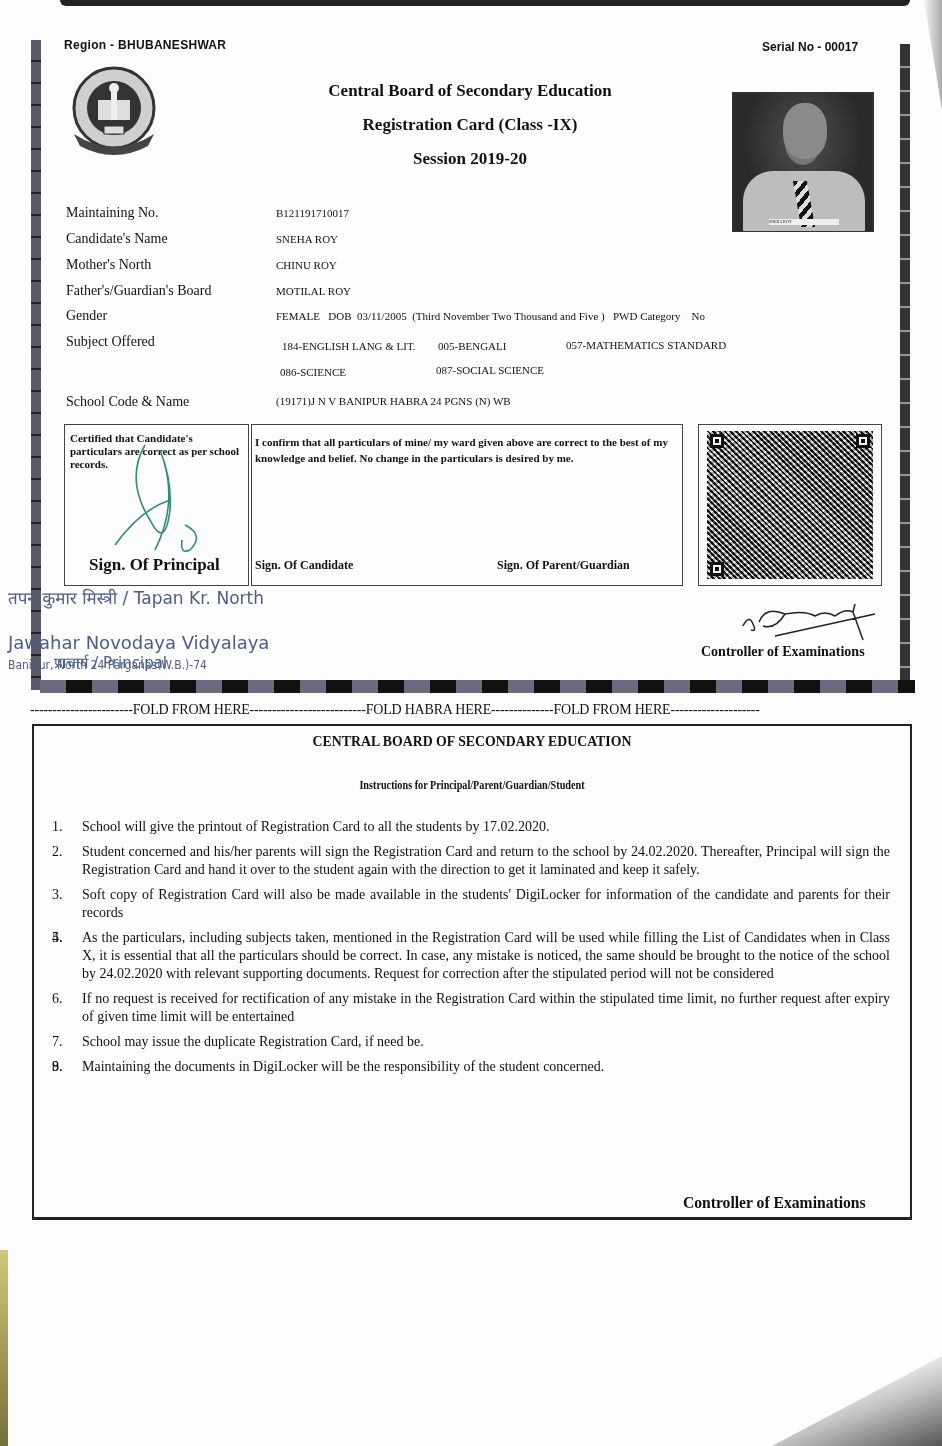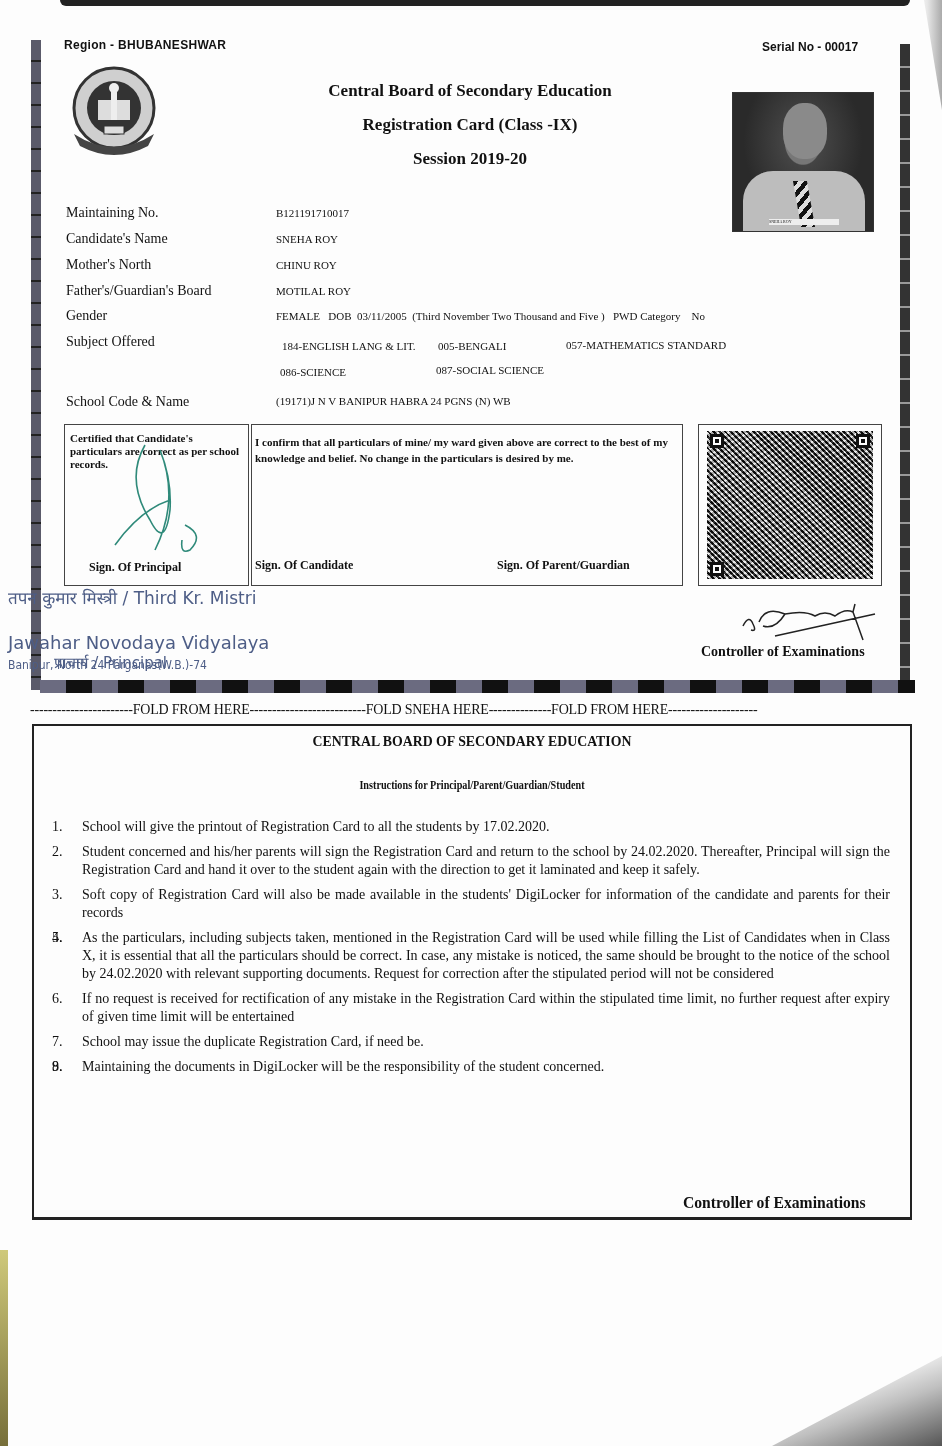--- a/index.html
+++ b/index.html
@@ -32,21 +32,21 @@
   .fields { position: absolute; left: 66px; top: 205px; }
   .frow { position: absolute; left: 0; white-space: nowrap; }
   .flabel { position: absolute; left: 0; font-size: 14px; }
   .fval { position: absolute; left: 210px; font-size: 11px; font-family: "Liberation Serif", serif; }
 
   .sigbox { position: absolute; top: 424px; height: 162px; border: 1.5px solid #444; }
   .box1 { left: 64px; width: 185px; }
   .box2 { left: 251px; width: 432px; }
   .box3 { left: 698px; width: 184px; }
   .box1 .cert { position: absolute; left: 5px; top: 7px; font-size: 11px; font-weight: bold; line-height: 13px; width: 175px; }
-  .box1 .sign { position: absolute; left: 24px; bottom: 10px; font-size: 12px; font-weight: bold; }
+  .box1 .sign { position: absolute; left: 24px; bottom: 10px; font-size: 17px; font-weight: bold; }
   .box2 .conf { position: absolute; left: 3px; top: 9px; font-size: 11px; font-weight: bold; line-height: 16px; width: 440px; }
   .box2 .sc { position: absolute; left: 3px; bottom: 12px; font-size: 12px; font-weight: bold; }
   .box2 .sp { position: absolute; left: 245px; bottom: 12px; font-size: 12px; font-weight: bold; }
   .qr { position: absolute; left: 8px; top: 6px; width: 166px; height: 148px;
         background:
           repeating-linear-gradient(45deg, rgba(0,0,0,.75) 0 2px, rgba(255,255,255,.6) 2px 4px),
           repeating-linear-gradient(-30deg, #222 0 3px, #ccc 3px 5px);
   }
   .qr .fp { position: absolute; width: 14px; height: 14px; border: 3px solid #111; background: #fff; }
   .qr .fp::after { content: ""; position: absolute; left: 2px; top: 2px; width: 4px; height: 4px; background: #111; }
@@ -159,32 +159,32 @@
     <div class="fp" style="right:3px; top:3px"></div>
     <div class="fp" style="left:3px; bottom:3px"></div>
   </div>
 </div>
 
 <svg class="princ-sig" viewBox="0 0 100 120">
   <path d="M35 5 Q15 40 40 80 Q55 110 60 70 Q62 40 50 10 M50 10 Q70 60 45 110 M5 105 Q30 70 60 60 M75 85 Q95 95 80 110 Q70 115 72 100" fill="none" stroke="#2f8a7a" stroke-width="1.6"></path>
 </svg>
 
 <div class="stamp">
-  <div class="l1">तपन कुमार मिस्त्री / Third Kr. Mistri</div>
+  <div class="l1">तपन कुमार मिस्त्री / Tapan Kr. North</div>
   <div class="l2">प्राचार्य / Principal</div>
   <div class="l3">Jawahar Novodaya Vidyalaya</div>
   <div class="l4">Banipur, North 24 Parganas(W.B.)-74</div>
 </div>
 
 <svg class="coe-sig" viewBox="0 0 150 50">
   <path d="M8 30 Q14 18 18 28 Q22 36 16 34 M24 26 Q30 10 50 18 Q40 34 28 30 M50 18 Q70 14 80 20 Q90 14 100 20 Q110 12 118 16 L120 8 M40 40 L140 18 M118 16 L128 44" fill="none" stroke="#222" stroke-width="1.5"></path>
 </svg>
 <div class="coe1">Controller of Examinations</div>
 
-<div class="fold">-----------------------FOLD FROM HERE--------------------------FOLD SNEHA HERE--------------FOLD FROM HERE--------------------</div>
+<div class="fold">-----------------------FOLD FROM HERE--------------------------FOLD HABRA HERE--------------FOLD FROM HERE--------------------</div>
 
 <div class="instr">
   <div class="h1">CENTRAL BOARD OF SECONDARY EDUCATION</div>
   <div class="h2">Instructions for Principal/Parent/Guardian/Student</div>
   <div class="ilist">
     <div class="item"><span class="num">1.</span><span>School will give the printout of Registration Card to all the students by 17.02.2020.</span></div>
     <div class="item"><span class="num">2.</span><span>Student concerned and his/her parents will sign the Registration Card and return to the school by 24.02.2020. Thereafter, Principal will sign the Registration Card and hand it over to the student again with the direction to get it laminated and keep it safely.</span></div>
     <div class="item"><span class="num">3.</span><span>Soft copy of Registration Card will also be made available in the students' DigiLocker for information of the candidate and parents for their records</span></div>
     <div class="item"><span class="num">4.</span></div>
     <div class="item"><span class="num">5.</span><span>As the particulars, including subjects taken, mentioned in the Registration Card will be used while filling the List of Candidates when in Class X, it is essential that all the particulars should be correct. In case, any mistake is noticed, the same should be brought to the notice of the school by 24.02.2020 with relevant supporting documents. Request for correction after the stipulated period will not be considered</span></div>

